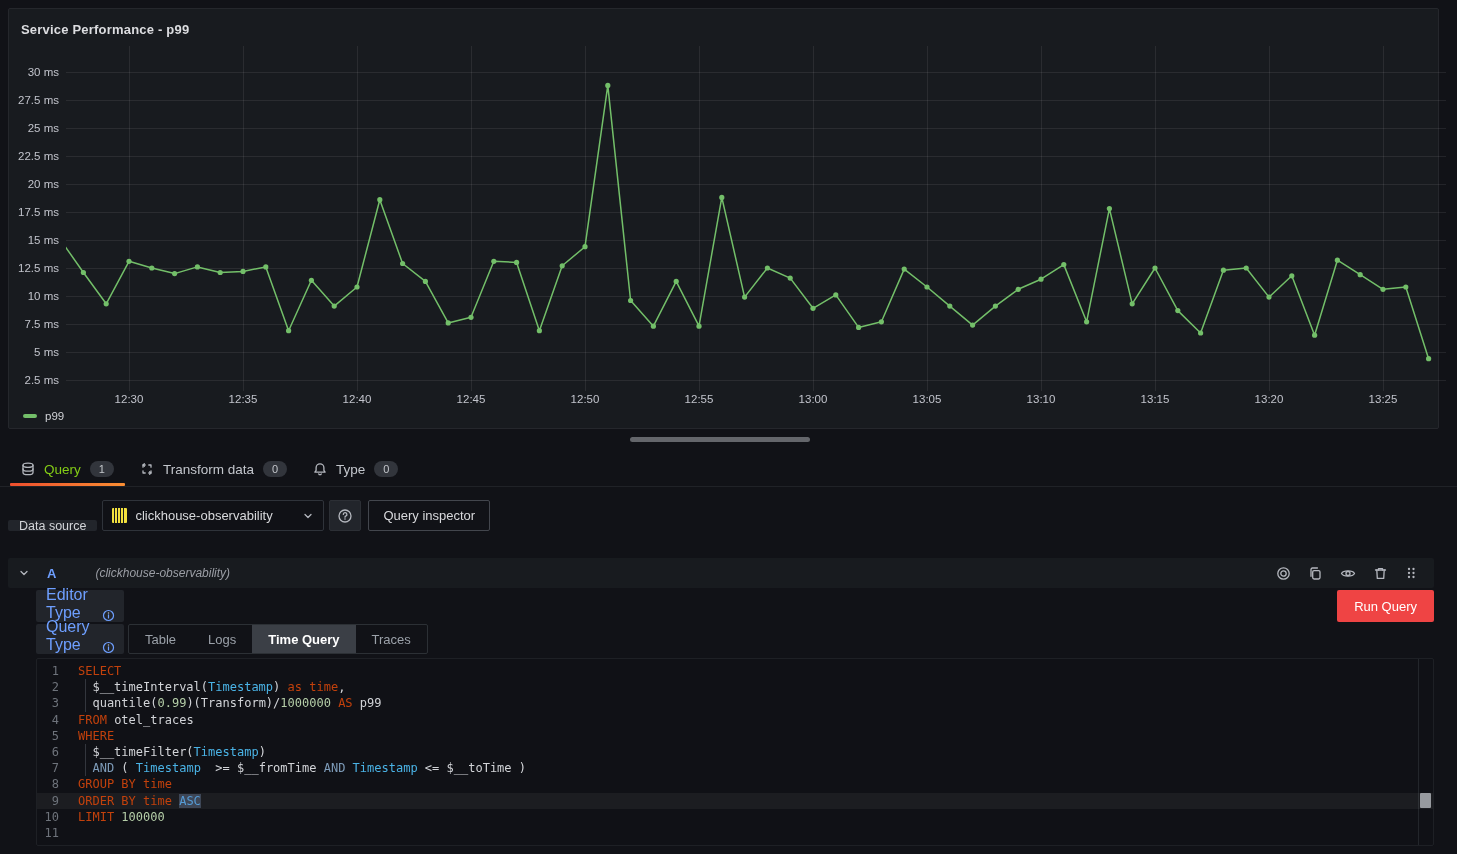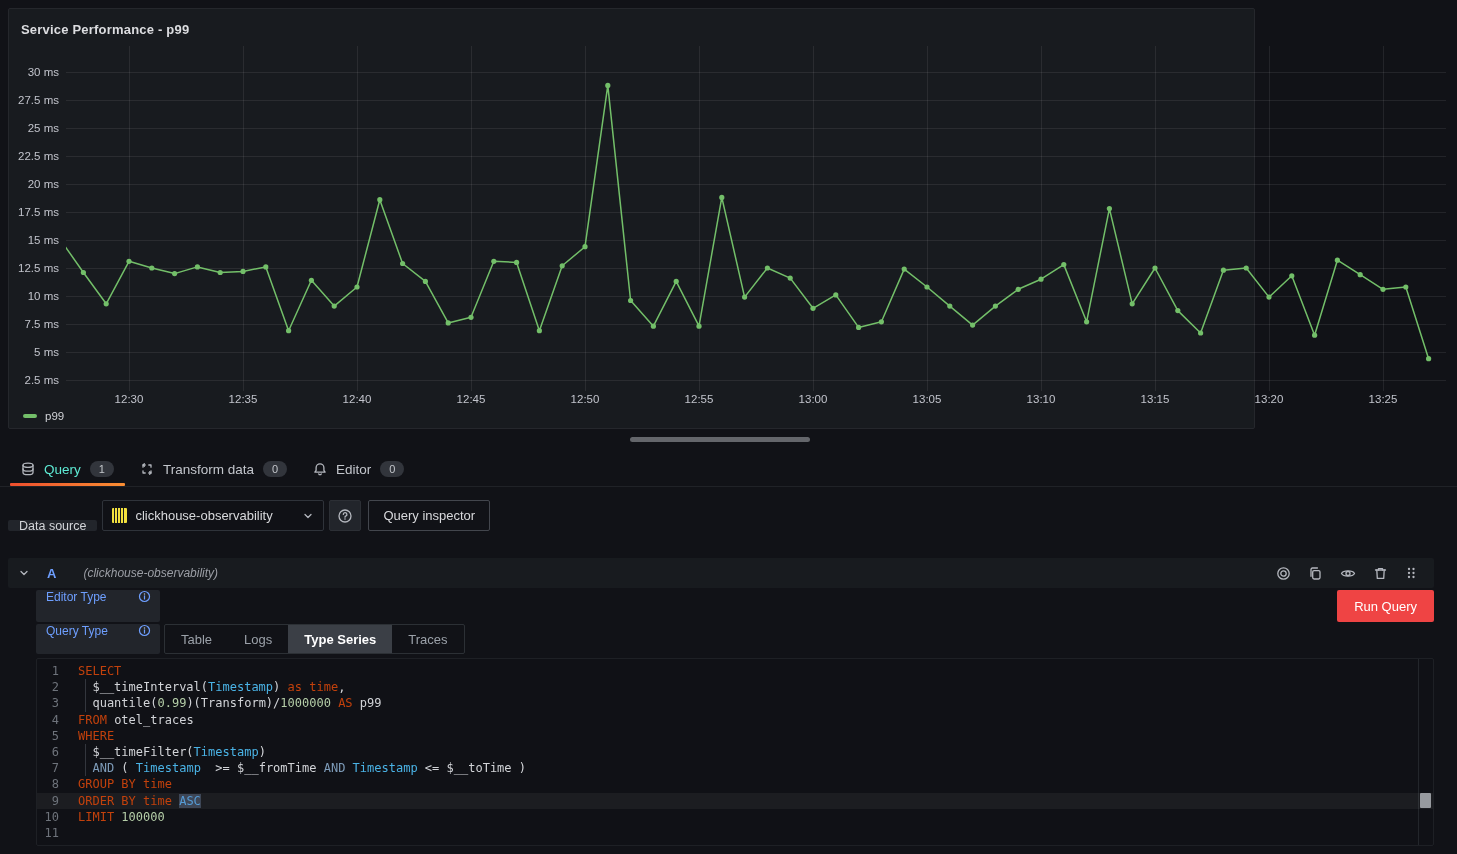--- a/index.html
+++ b/index.html
@@ -2,39 +2,39 @@
 <html><head>
 <meta charset="utf-8">
 <style>
   * { margin:0; padding:0; box-sizing:border-box; }
   html,body { width:1457px; height:854px; }
   body {
     position:relative; background:#111217; overflow:hidden;
     font-family:"Liberation Sans", sans-serif; color:#d8d9dc;
   }
   
-  .panel { position:absolute; left:8px; top:8px; width:1247px; height:421px;
+  .panel { position:absolute; left:8px; top:8px; width:1431px; height:421px;
     background:#181b1f; border:1px solid #25272c; border-radius:2px;text-align:right; }
   .panel-title { position:absolute; left:12px; top:13px; font-size:13px; font-weight:600;
     color:#dcdde0; letter-spacing:.2px; }
   #chart-svg { position:absolute; left:0; top:0; }
   .grid { stroke:rgba(255,255,255,0.08); stroke-width:1; shape-rendering:crispEdges; }
   .ytick, .xtick { fill:#c2c4cc; font-size:11.5px; font-family:"Liberation Sans",sans-serif; }
   .legend { position:absolute; left:14px; top:401px; display:flex; align-items:center; gap:8px; }
   .legend-swatch { width:14px; height:4px; border-radius:2px; background:#73bf69; display:inline-block; }
   .legend-label { font-size:11.5px; color:#d0d2d6; }
   
   .resize-handle { position:absolute; left:630px; top:437px; width:180px; height:5px;
     border-radius:2.5px; background:#64666b; cursor:row-resize; }
   
   .tabbar { position:absolute; left:0; top:452px; width:1457px; height:35px;
     border-bottom:1px solid #202227; display:flex; align-items:stretch; padding-left:8px; }
   .tab { position:relative; display:flex; align-items:center; gap:9px; padding:0 13px; cursor:pointer; }
   .tab-label { font-size:13.5px; color:#c3c6cc; }
-  .tab.active .tab-label { color:#5eead4; font-weight:500; }
+  .tab.active .tab-label { color:#84cc16; font-weight:500; }
   .tab.active::after { content:""; position:absolute; left:2px; right:2px; bottom:0; height:3px;
     background:linear-gradient(90deg,#ee4f2e,#fa8e33); border-radius:1px; }
   .badge { background:#32353c; color:#c3c6cb; font-size:11px; border-radius:9px;
     padding:2px 9px; line-height:12px; }
   .icon { display:inline-flex; align-items:center; justify-content:center; }
   .icon svg { stroke:#b4b7be; fill:none; stroke-width:1.3; stroke-linecap:round; stroke-linejoin:round; }
   .icon svg .fil { fill:#b4b7be; stroke:none; }
   
   .ds-row { position:absolute; left:8px; top:500px; width:1441px; height:31px; display:flex; gap:5px; }
   .ds-label { background:#22252b; border-radius:2px; display:flex; align-items:center;
@@ -52,28 +52,28 @@
   .opts-link { color:#6e9fff; font-size:12.5px; font-weight:500; }
   .opts-stat { color:#bcbfc6; font-size:12px; }
   .opts-stat + .opts-stat { margin-left:6px; }
   .inspector-btn { border:1px solid #43464d; border-radius:2px; background:transparent;
     color:#d8d9dc; font-size:13px; font-weight:500; padding:0 14px; margin-left:2px;
     font-family:inherit; cursor:pointer; }
   
   .qcard-header { position:absolute; left:8px; top:558px; width:1426px; height:30px;
     background:#181b1f; border-radius:2px; display:flex; align-items:center; padding:0 10px; }
   .qref { color:#6e9fff; font-weight:700; font-size:13px; margin-left:17px; cursor:pointer; }
-  .qhint { font-style:italic; color:#9b9ea5; font-size:12px; margin-left:27px; }
+  .qhint { font-style:italic; color:#9b9ea5; font-size:12px; margin-left:39px; }
   .hdr-icons { margin-left:auto; display:flex; gap:17px; margin-right:7px; align-items:center; }
   .hdr-icons .icon { cursor:pointer; }
   .erow { position:absolute; left:36px; width:1398px; display:flex; align-items:stretch; }
   .row1 { top:590px; height:32px; }
   .row2 { top:624px; height:30px; }
-  .flabel { width:124px; background:#22252b; border-radius:2px; display:flex; align-items:flex-start;
-    justify-content:space-between; padding:0 9px 0 10px; font-size:12px; color:#6e9fff; }
+  .flabel { width:88px; background:#22252b; border-radius:2px; display:flex; align-items:flex-end;
+    justify-content:space-between; padding:0 9px 0 10px; font-size:16px; color:#6e9fff; }
   .flabel .icon svg { stroke:#6e9fff; }
   .seg-group { margin-left:4px; border:1px solid #2c3035; border-radius:2px; display:flex; overflow:hidden; }
   .seg { padding:0 16px; font-size:13px; color:#9ba1a9; background:transparent; border:none;
     font-family:inherit; cursor:pointer; }
   .seg.on { background:#3b3f46; color:#ffffff; font-weight:700; }
   .run-btn { margin-left:auto; background:#ef4444; color:#fff; border:none; border-radius:2px;
     font-size:13px; font-weight:500; padding:0 17px; font-family:inherit; cursor:pointer; }
   
   .code-box { position:absolute; left:36px; top:658px; width:1398px; height:188px;
     background:#101116; border:1px solid #1e2025; border-radius:2px; padding-top:4px;
@@ -248,21 +248,21 @@
     <span class="tab-label">Transform data</span>
     <span class="badge">0</span>
   </div>
   <div class="tab">
     <span class="icon">
       <svg width="14" height="14" viewBox="0 0 14 14">
           <path d="M7 1.8a3.9 3.9 0 0 1 3.9 3.9v2.6l1.2 1.9H1.9l1.2-1.9V5.7A3.9 3.9 0 0 1 7 1.8z"></path>
           <path d="M5.8 11.9a1.3 1.3 0 0 0 2.4 0"></path>
         </svg>
     </span>
-    <span class="tab-label">Editor</span>
+    <span class="tab-label">Type</span>
     <span class="badge">0</span>
   </div>
 </div>
 
 <div class="ds-row">
   <div class="ds-label">Data source</div>
   <div class="ds-picker">
     <span class="ch-logo"></span>
     <span class="name">clickhouse-observability</span>
     <span class="icon">
@@ -351,21 +351,21 @@
       <svg width="13" height="13" viewBox="0 0 14 14">
           <circle cx="7" cy="7" r="5.4"></circle>
           <path d="M7 6.3v3.4"></path>
           <circle class="fil" cx="7" cy="4.3" r="0.8"></circle>
         </svg>
     </span>
   </div>
   <div class="seg-group" id="query-type-group">
       <button class="seg">Table</button>
       <button class="seg">Logs</button>
-      <button class="seg on">Type Series</button>
+      <button class="seg on">Time Query</button>
       <button class="seg">Traces</button>
     </div>
 </div>
 
 <div class="code-box" id="sql-code">
   <div class="code-right-sep"></div>
   <div class="cursor-marker"></div>
 <div class="cl">
       <span class="ln">1</span>
       <span class="ct"><span class="tk-k">SELECT</span></span>

